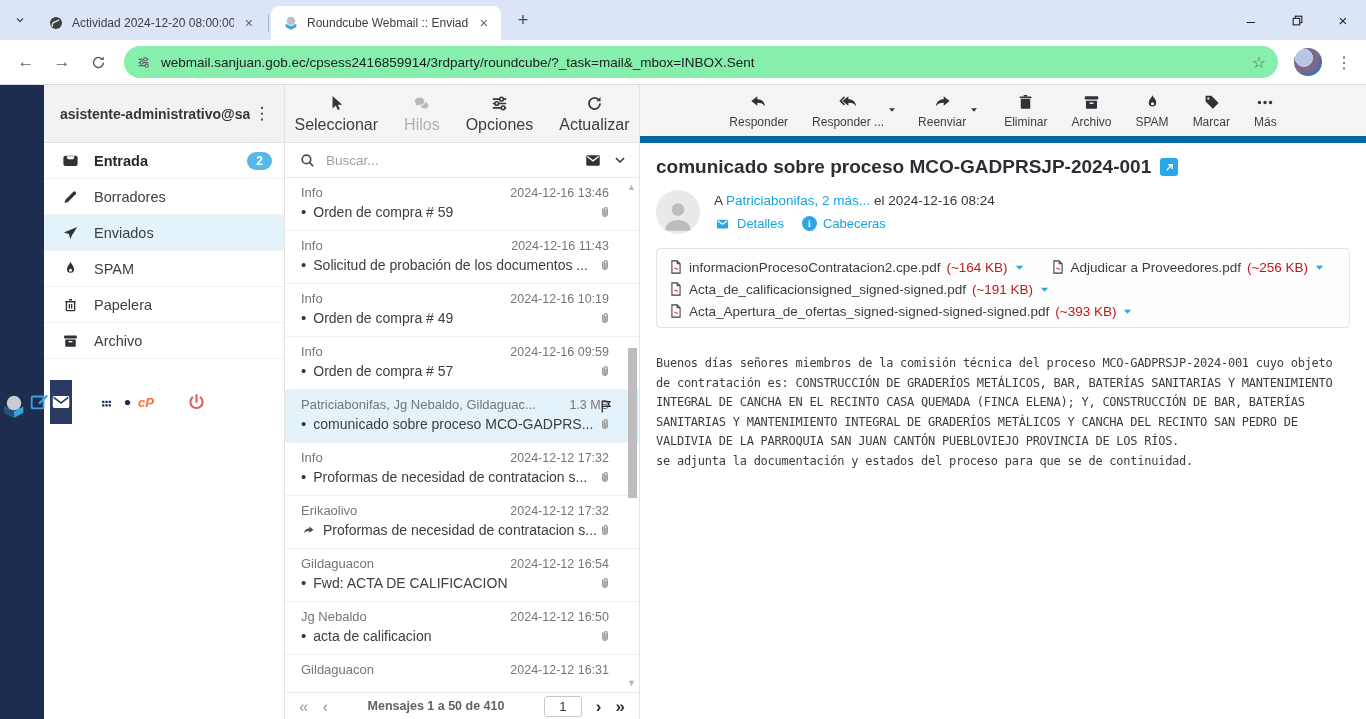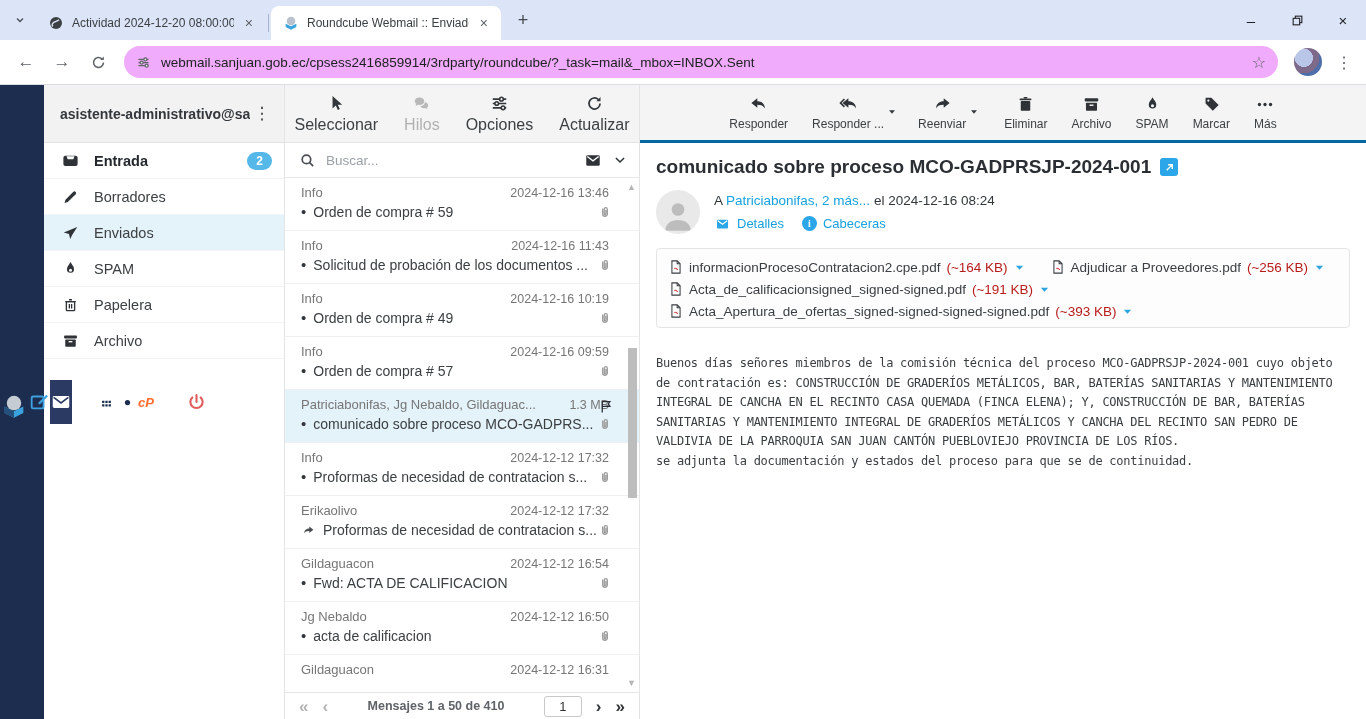--- a/index.html
+++ b/index.html
@@ -19,21 +19,21 @@
   .tab-sep { width:1px; height:18px; background:#aab4c9; margin:0 2px 8px 2px; }
   .newtab { width:28px; height:28px; margin:0 0 6px 8px; display:flex; align-items:center;
             justify-content:center; font-size:18px; color:#45494e; }
   .wincontrols { position:absolute; right:0; top:0; height:40px; display:flex; align-items:center; }
   .winbtn { width:46px; height:40px; display:flex; align-items:center; justify-content:center;
             font-size:15px; color:#202124; }
   .navbar { height:45px; background:#fff; display:flex; align-items:center; padding:0 10px;
             border-bottom:1px solid #dadce0; gap:4px; }
   .navbtn { width:32px; height:32px; border-radius:50%; display:flex; align-items:center;
             justify-content:center; color:#5f6368; font-size:17px; }
-  .urlpill { flex:1; height:32px; background:#f0abfc; border-radius:16px; margin:0 6px;
+  .urlpill { flex:1; height:32px; background:#86efac; border-radius:16px; margin:0 6px;
              display:flex; align-items:center; padding:0 12px; gap:10px; }
   .urltext { flex:1; font-size:13.5px; color:#202124; white-space:nowrap; overflow:hidden; }
   .star { color:#5f6368; font-size:16px; }
   .avatar-btn { width:28px; height:28px; border-radius:50%; margin:0 6px;
                 background:radial-gradient(circle at 35% 35%, #b9c6e8 0 35%, #7d6a8a 36% 60%, #4d6ea8 61% 100%); }
   .kebab { color:#5f6368; font-size:16px; width:24px; text-align:center; }
 
   
   .app { display:flex; height:634px; }
 
@@ -95,21 +95,21 @@
   .pager { height:27px; border-top:1px solid #e6e6e6; display:flex; align-items:center;
            padding:0 14px; gap:14px; }
   .pgbtn { font-size:17px; font-weight:bold; color:#2f3337; line-height:1; }
   .pgbtn.dim { color:#b3b3b3; }
   .pglabel { flex:1; text-align:center; font-size:12.5px; font-weight:bold; color:#5f6368; }
   .pginput { width:38px; height:21px; border:1px solid #c8c8c8; border-radius:3px; text-align:center;
              font-size:13px; color:#333; font-family:"Liberation Sans",sans-serif; }
 
   
   .mailcol { flex:1; display:flex; flex-direction:column; }
-  .mtoolbar { height:58px; background:#f4f4f4; border-bottom:3px solid #0369a1; display:flex;
+  .mtoolbar { height:58px; background:#f4f4f4; border-bottom:7px solid #0369a1; display:flex;
               align-items:center; justify-content:center; gap:24px; }
   .mtb { display:flex; flex-direction:column; align-items:center; gap:3px; color:#3c4043;
          font-size:12px; position:relative; }
   .mtb .ticon { color:#2f3337; }
   .mtb .caret { position:absolute; right:-13px; top:12px; color:#33373b; }
   .mailbody { flex:1; padding:13px 16px 0 16px; overflow:hidden; }
   .subjrow { display:flex; align-items:center; gap:9px; }
   .subject { font-size:19px; font-weight:bold; color:#2b2f33; }
   .extlink { width:18px; height:18px; background:#2ba6e8; border-radius:3px; display:flex;
              align-items:center; justify-content:center; }

